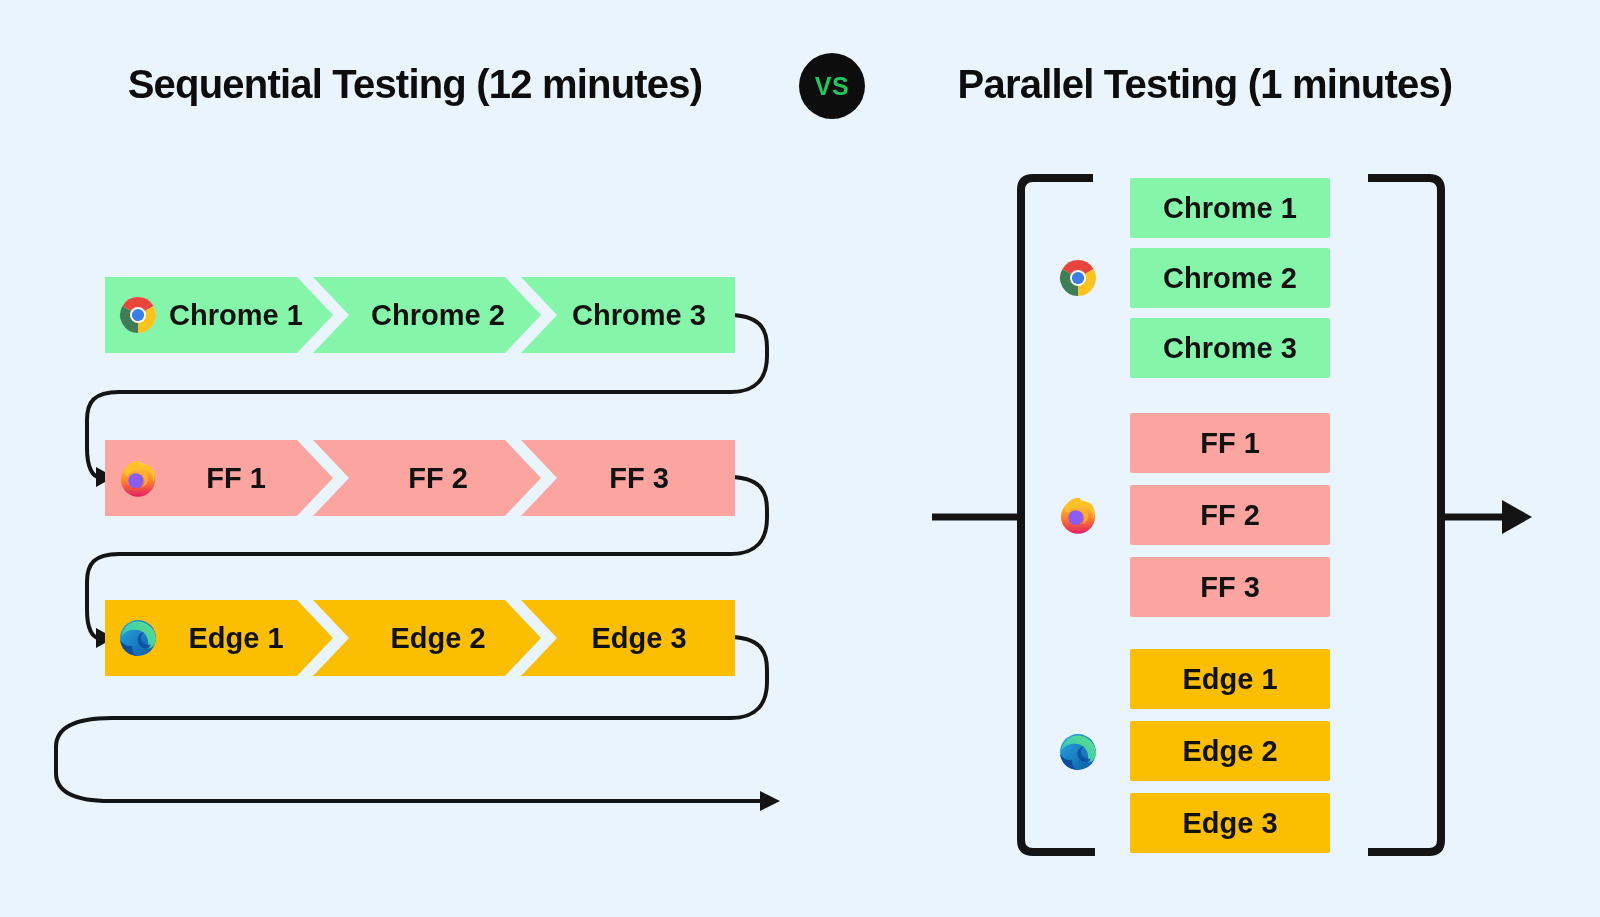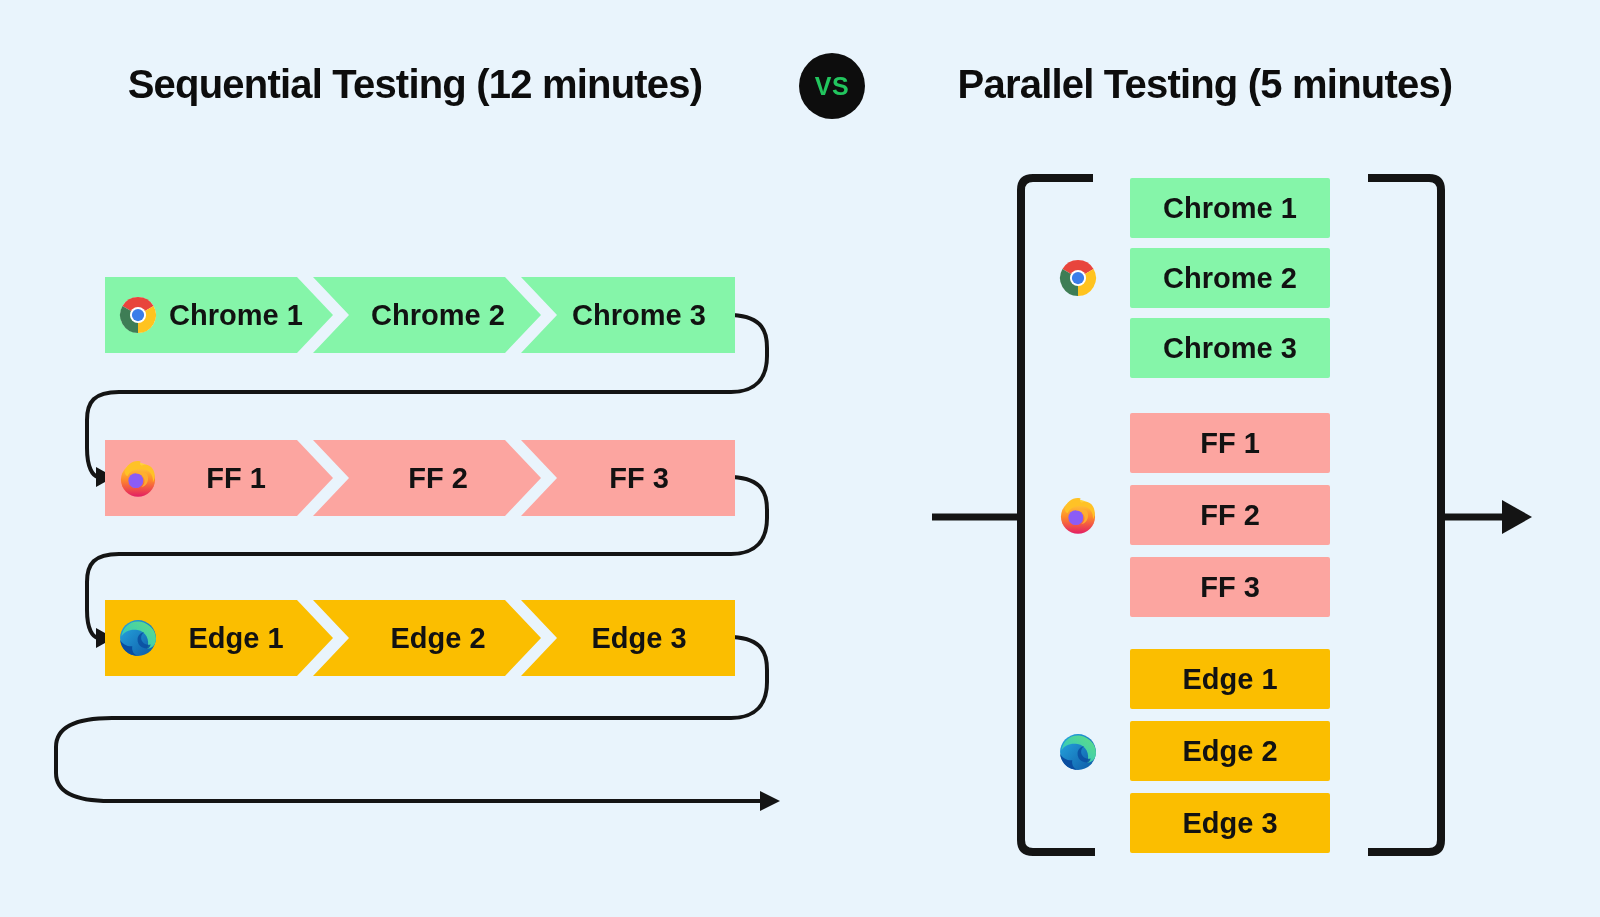--- a/index.html
+++ b/index.html
@@ -65,21 +65,21 @@
     <g fill="none" stroke="#141414">
       <path stroke-width="7" d="M932 517 L1017 517"></path>
       <path stroke-width="8" d="M1093 178 L1033 178 Q1021 178 1021 190 L1021 840 Q1021 852 1033 852 L1095 852"></path>
       <path stroke-width="8" d="M1368 178 L1429 178 Q1441 178 1441 190 L1441 840 Q1441 852 1429 852 L1368 852"></path>
       <path stroke-width="7" d="M1441 517 L1505 517"></path>
     </g>
   </svg>
 
   <h1 class="title title-left">Sequential Testing (12 minutes)</h1>
   <div class="vs-badge">VS</div>
-  <h1 class="title title-right">Parallel Testing (5 minutes)</h1>
+  <h1 class="title title-right">Parallel Testing (1 minutes)</h1>
 
   <div class="chevron-row row-1">
     <div class="seg seg-1" style="background: rgb(133, 245, 169);">
       <span class="row-icon">
         <svg viewBox="0 0 48 48">
           <circle cx="24" cy="24" r="20.5" fill="#fff"></circle>
           <path d="M24 24 L6.2 13.75 A20.5 20.5 0 0 1 41.8 13.75 Z" fill="#E8453C"></path>
           <path d="M24 24 L41.8 13.75 A20.5 20.5 0 0 1 24 44.5 Z" fill="#FFC31F"></path>
           <path d="M24 24 L24 44.5 A20.5 20.5 0 0 1 6.2 13.75 Z" fill="#3E7D55"></path>
           <circle cx="24" cy="24" r="9.2" fill="#fff"></circle>

